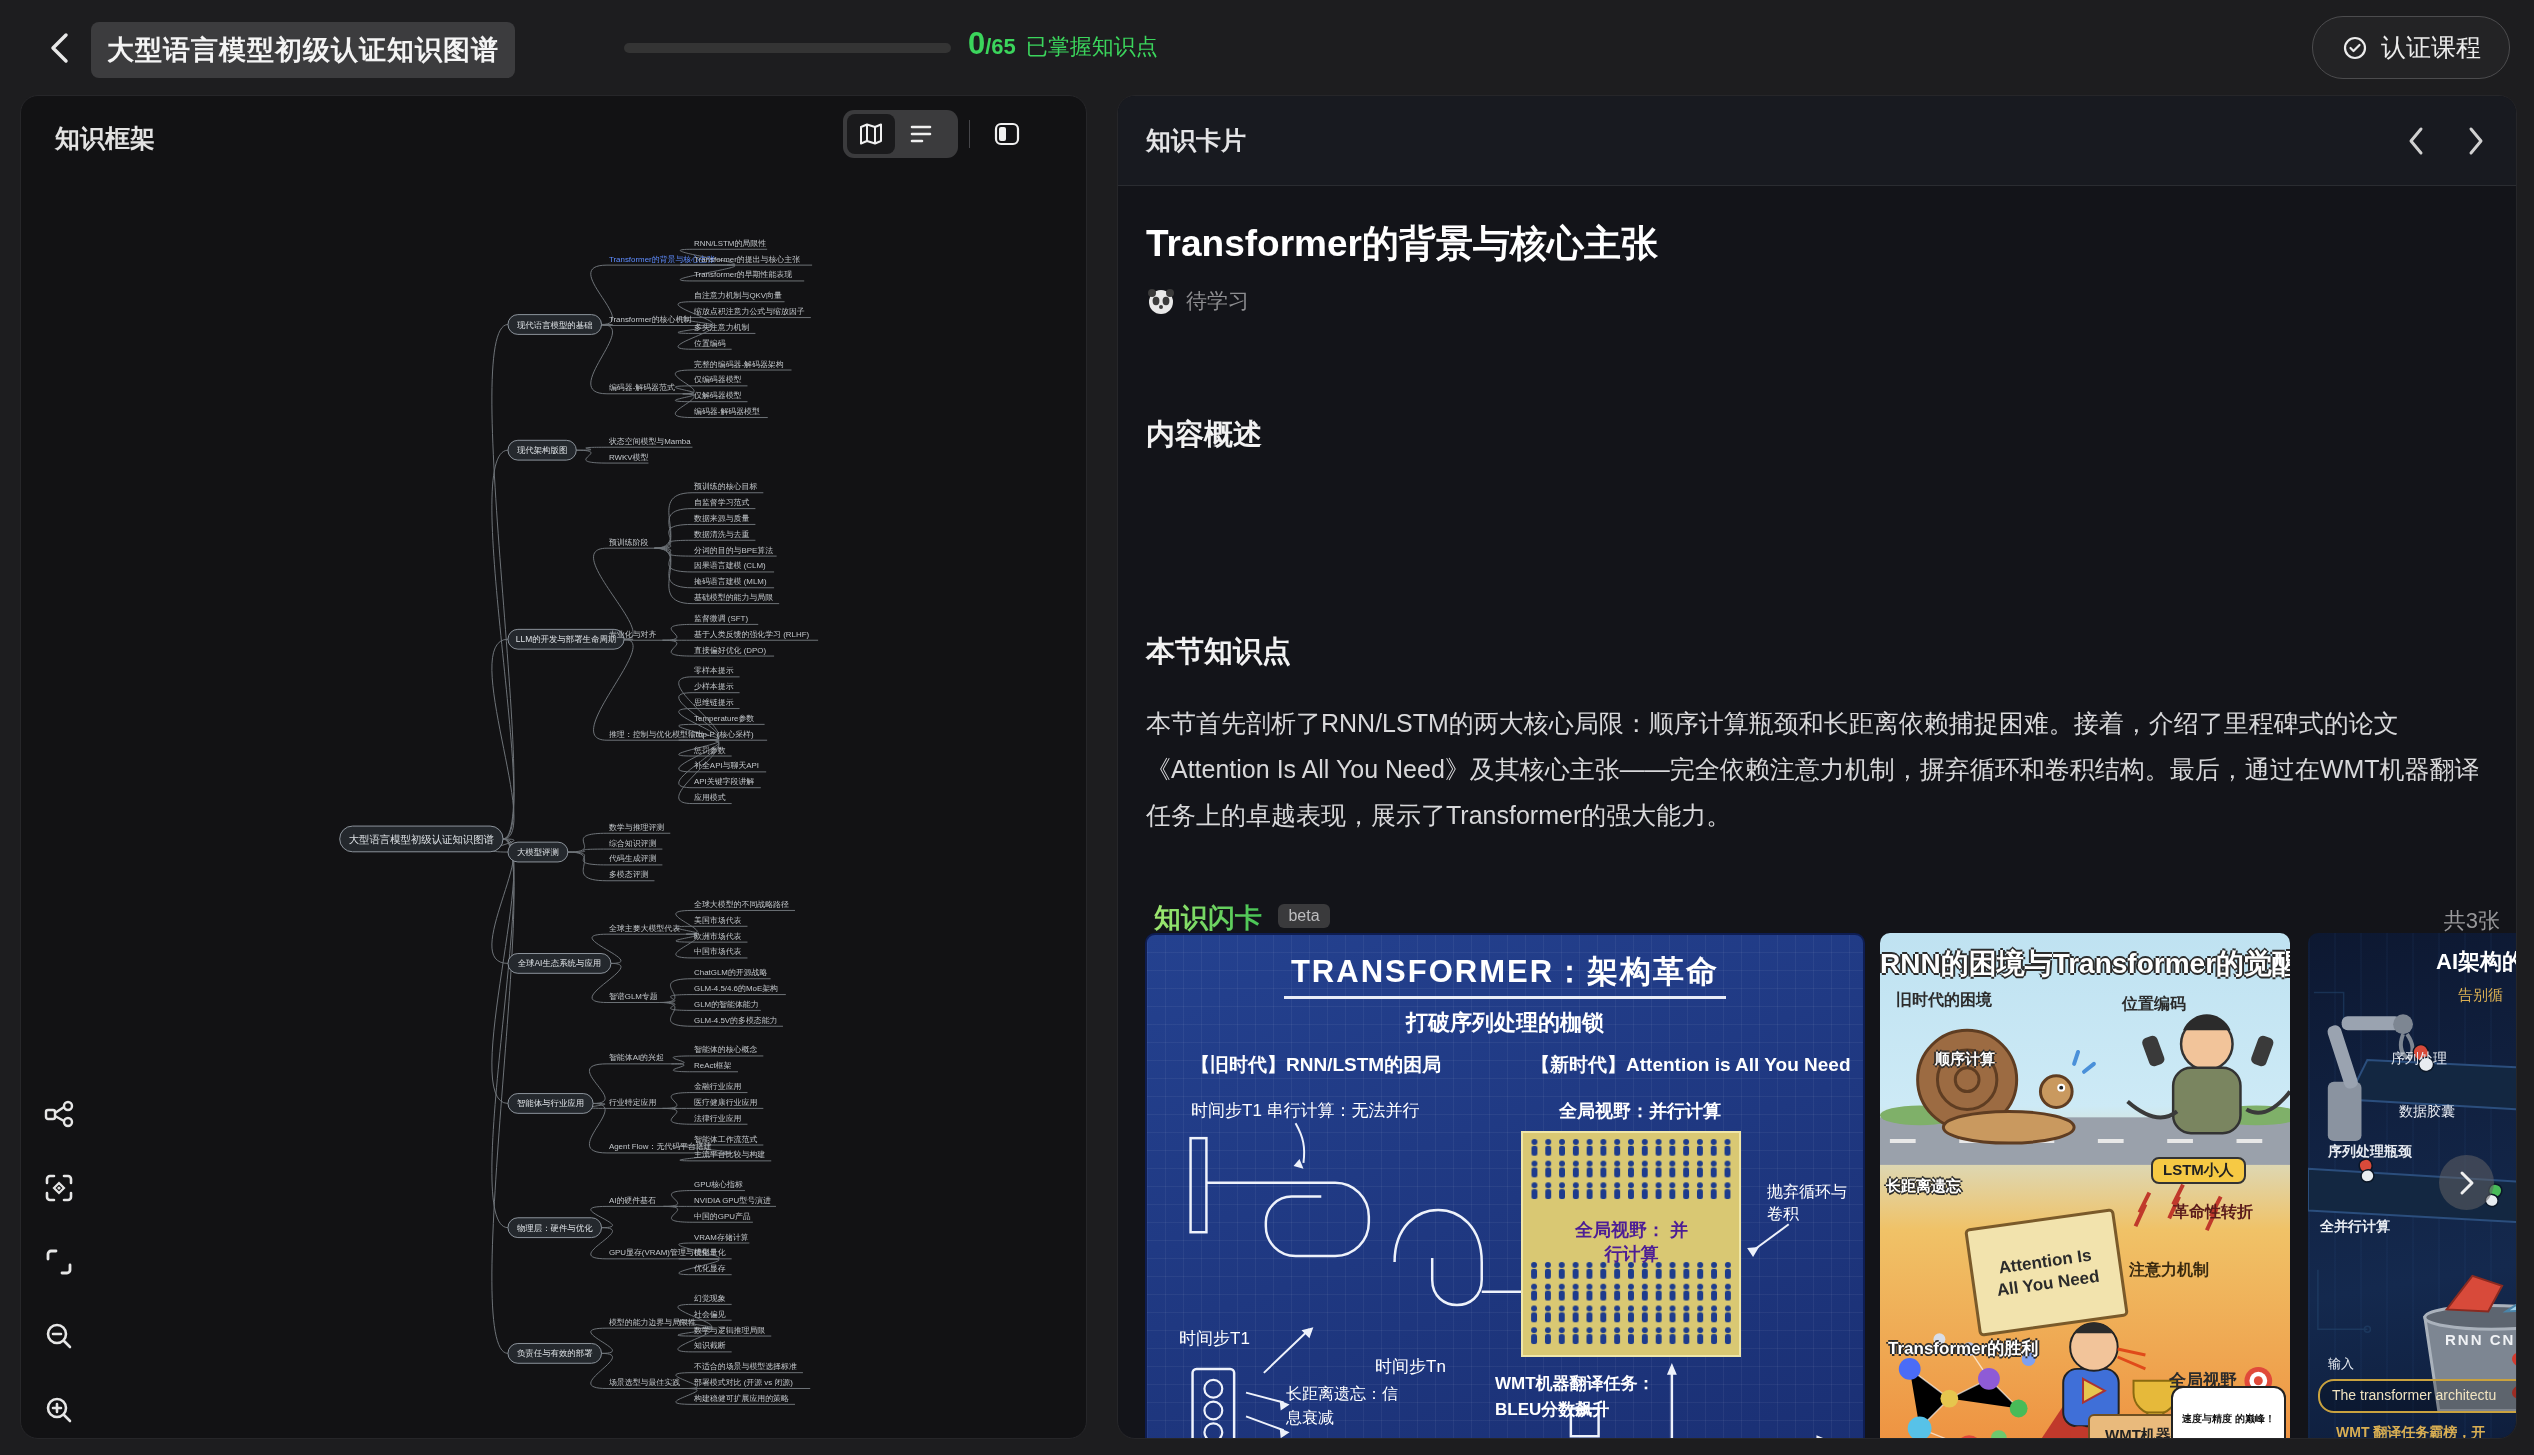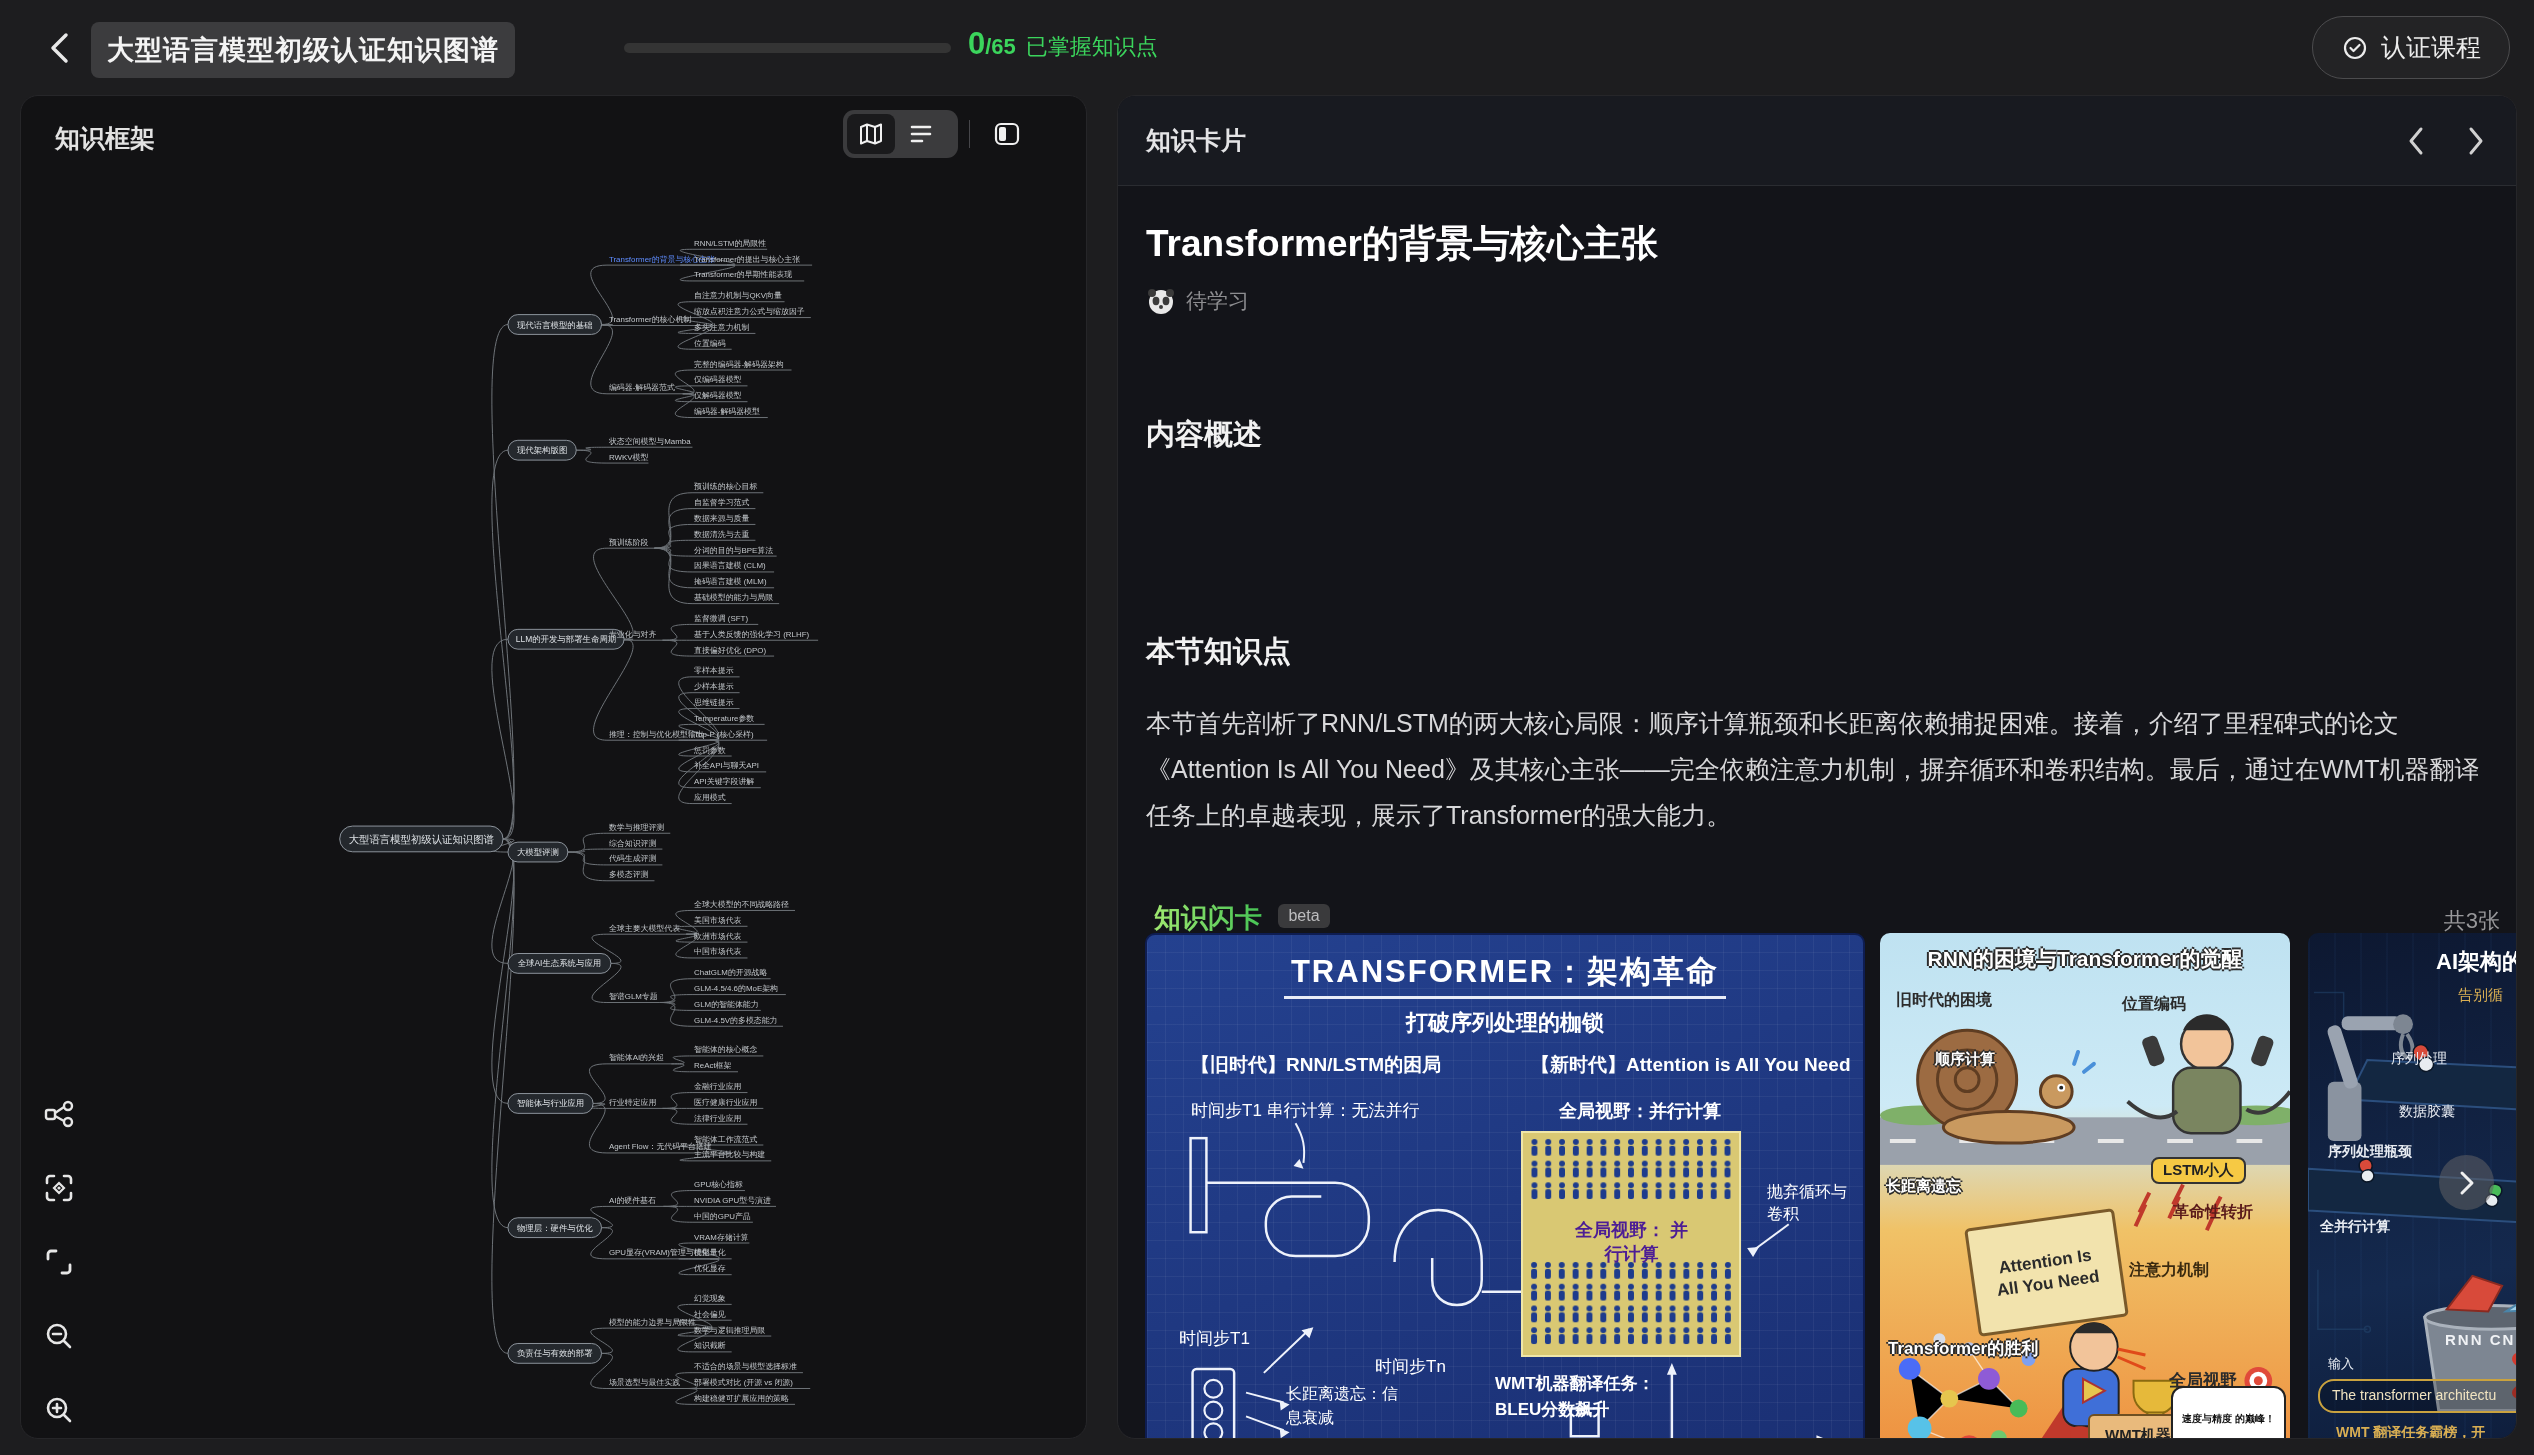--- a/index.html
+++ b/index.html
@@ -66,21 +66,21 @@
   .c1t{color:#fff;}
   .c1-title{left:0;top:16px;width:100%;text-align:center;font-size:31px;font-weight:bold;letter-spacing:2px;}
   .c1-underline{position:absolute;left:137px;top:61px;width:442px;height:3px;background:#e8ecf7;}
   .c1-sub{left:0;top:73px;width:100%;text-align:center;font-size:22px;font-weight:bold;}
   .yellow-panel{position:absolute;left:374px;top:196px;width:216px;height:222px;background:#d9c873;border:2px solid #efe6a8;}
   .yp-text{position:absolute;left:0;top:85px;width:100%;text-align:center;color:#4c1d95;font-weight:bold;font-size:18px;line-height:24px;}
   
   .card2{left:762px;width:410px;background:linear-gradient(180deg,#bfe2f1 0%,#cdeaf6 32%,#f0c267 55%,#ee8c3c 100%);}
   .outline-w{color:#fff;text-shadow:-2px 0 #2c2c2c,2px 0 #2c2c2c,0 -2px #2c2c2c,0 2px #2c2c2c;}
   .outline-d{color:#2b2b2b;}
-  .c2-title{left:0;top:12px;width:100%;text-align:center;font-size:21px;font-weight:bold;}
+  .c2-title{left:0;top:12px;width:100%;text-align:center;font-size:28px;font-weight:bold;}
   .lstm-badge{position:absolute;left:271px;top:224px;background:#f6c944;border:2px solid #333;border-radius:8px;
     padding:2px 10px;font-size:15px;font-weight:bold;color:#222;}
   .c2-book{position:absolute;left:91px;top:285px;width:145px;height:103px;background:#f2e3ad;border:3px solid #7a5a2a;
     border-radius:5px;transform:rotate(-8deg);display:flex;align-items:center;justify-content:center;
     text-align:center;color:#2b2b2b;font-weight:bold;font-size:17px;line-height:22px;}
   .c2-sign{position:absolute;left:208px;top:481px;width:115px;height:55px;background:#e9ba7c;border:2px solid #6e4f22;
     border-radius:6px;display:flex;align-items:center;justify-content:center;text-align:center;
     color:#222;font-size:15px;font-weight:bold;line-height:19px;}
   .c2-bubble{position:absolute;left:291px;top:453px;width:111px;height:61px;background:#fff;border:2px solid #222;
     border-radius:12px;display:flex;align-items:center;justify-content:center;text-align:center;

